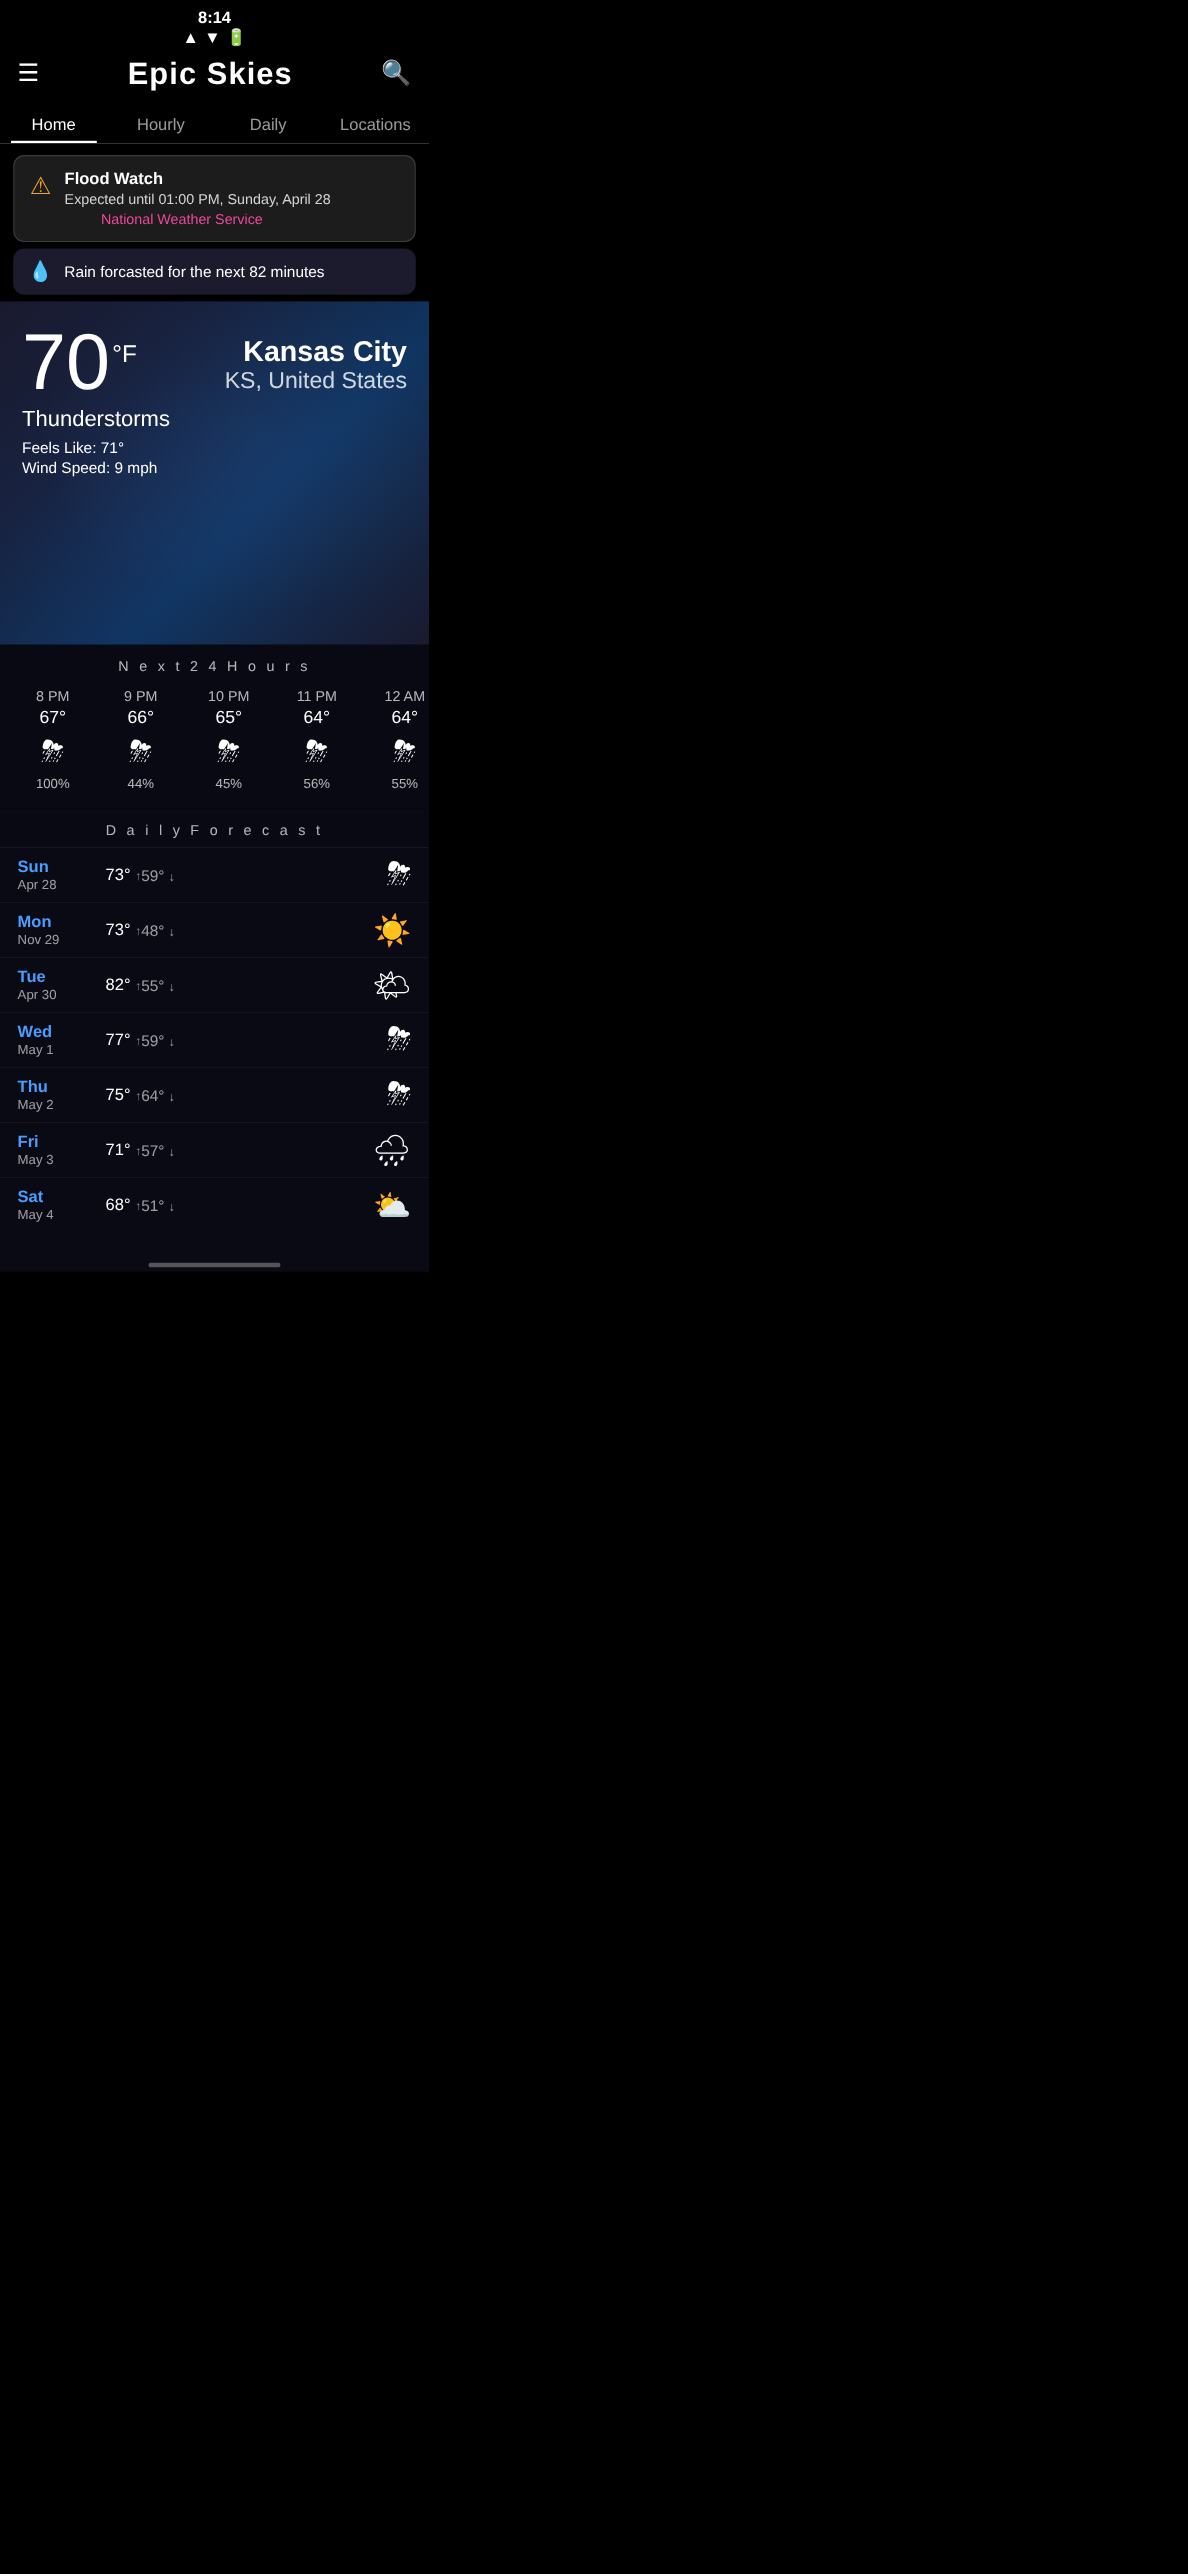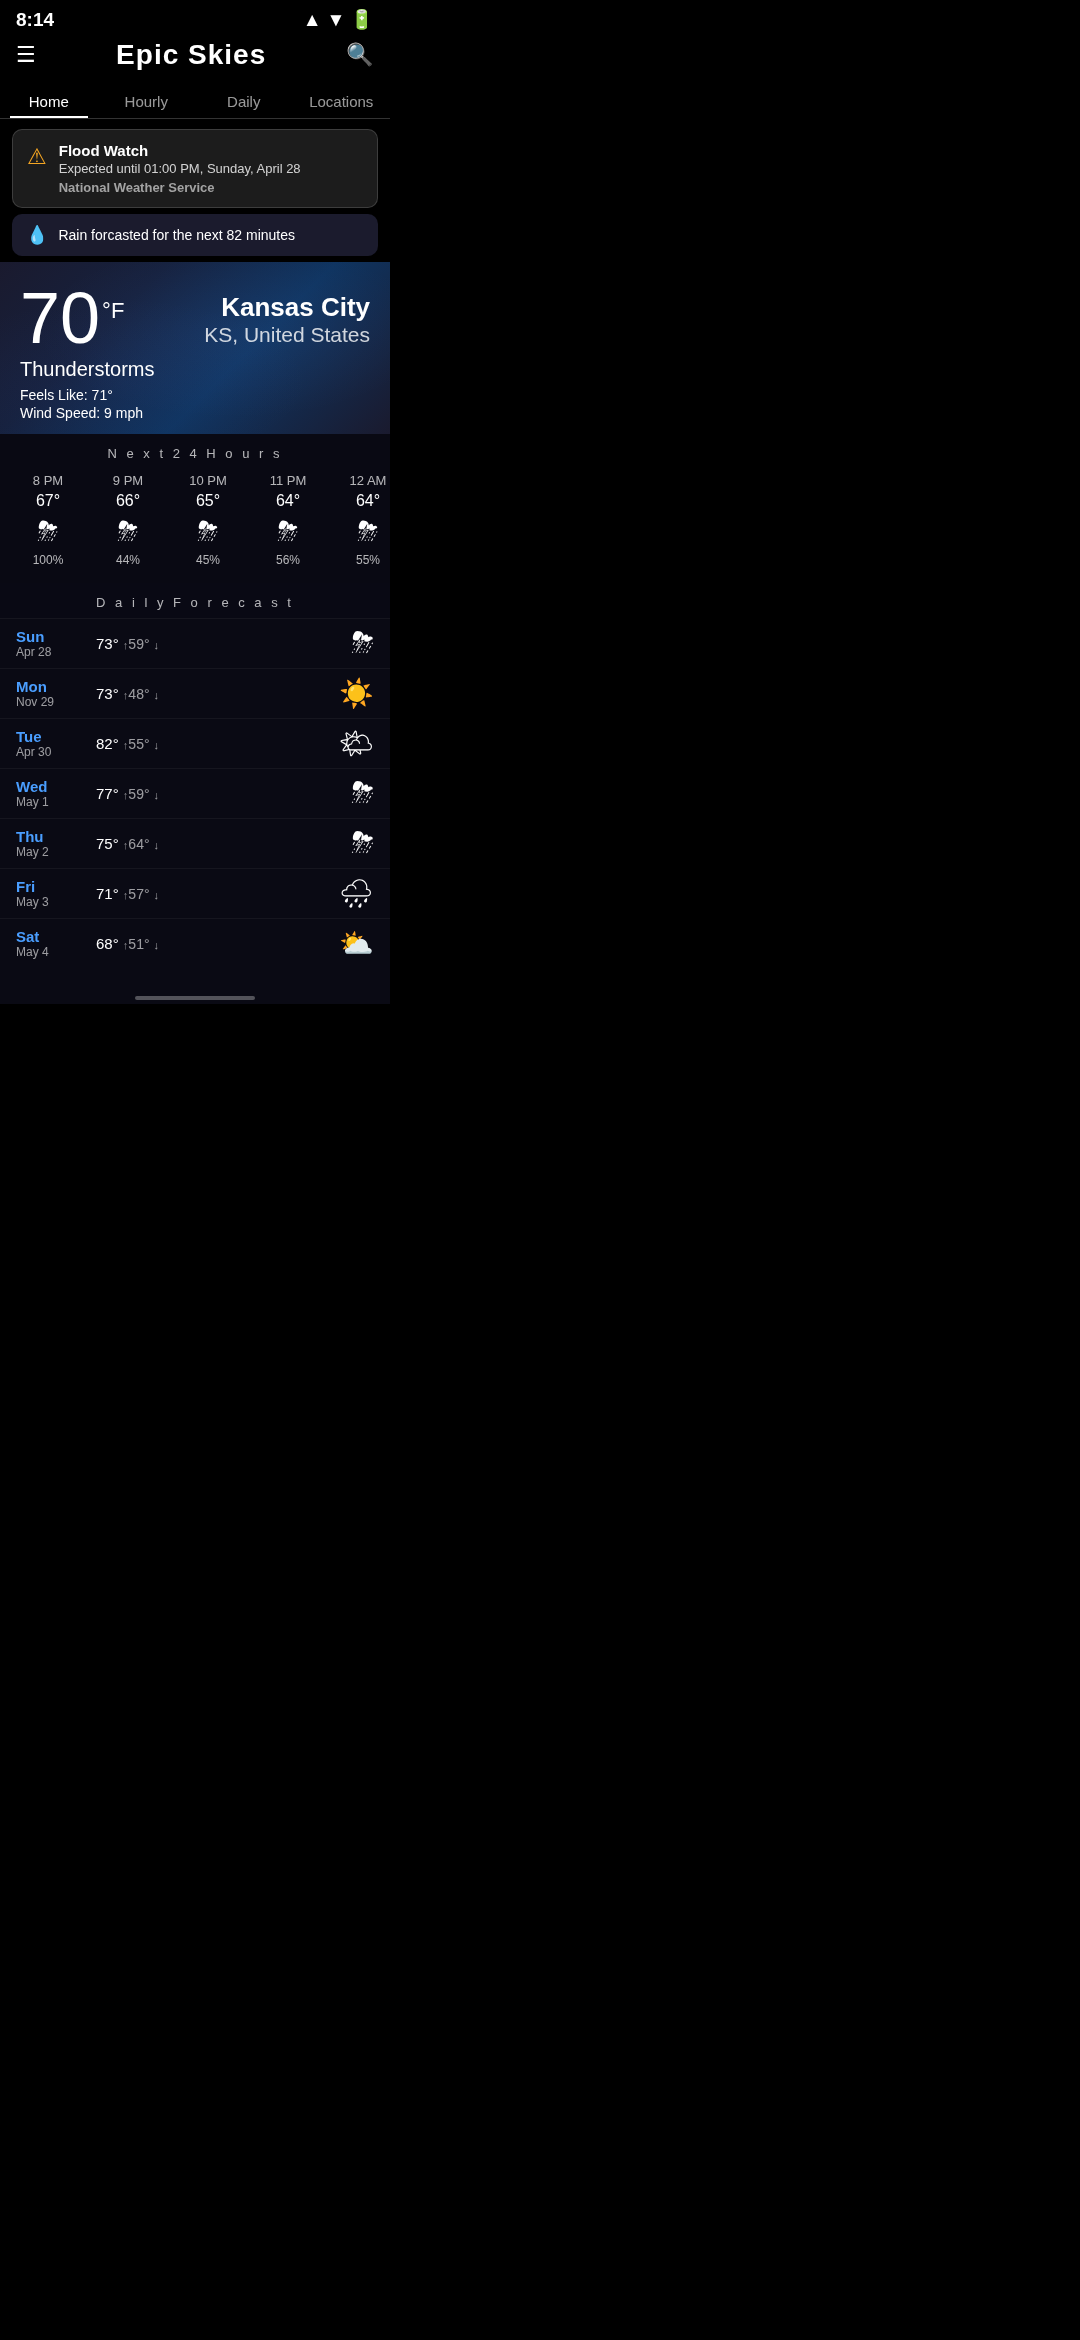--- a/index.html
+++ b/index.html
@@ -13,22 +13,23 @@
       color: #fff;
       overflow-x: hidden;
     }
 
     
     .status-bar {
       display: flex;
       justify-content: space-between;
       align-items: center;
       padding: 8px 16px 4px;
-      font-size: 19px;
+      font-size: 15px;
       font-weight: 600;
+      flex-direction: column;
     }
     .status-bar-left { display: flex; align-items: center; gap: 6px; }
     .status-bar-right { display: flex; align-items: center; gap: 5px; }
 
     
     .header {
       display: flex;
       justify-content: space-between;
       align-items: center;
       padding: 4px 16px 12px;
@@ -97,41 +98,42 @@
       font-weight: 700;
       margin-bottom: 2px;
     }
     .alert-desc {
       font-size: 13px;
       color: rgba(255,255,255,0.8);
       margin-bottom: 4px;
     }
     .alert-link {
       font-size: 13px;
-      color: #a3a3a3;
-      font-weight: 700;
+      color: #ec4899;
+      font-weight: 400;
+      margin-left: 33px;
     }
 
     
     .rain-banner {
       background: rgba(30,30,50,0.9);
       margin: 0 12px 6px;
       border-radius: 10px;
       padding: 10px 14px;
       display: flex;
       align-items: center;
       gap: 10px;
       font-size: 14px;
     }
     .rain-icon { font-size: 18px; }
 
     
     .main-weather {
       position: relative;
-      height: 172px;
+      height: 312px;
       background: linear-gradient(135deg, #1a1a2e 0%, #16213e 30%, #0f3460 60%, #1a1a2e 100%);
       overflow: hidden;
       padding: 20px 20px 16px;
     }
     .lightning-bg {
       position: absolute;
       top: 0; left: 0; right: 0; bottom: 0;
       background: 
         radial-gradient(ellipse at 60% 40%, rgba(100,150,255,0.08) 0%, transparent 60%),
         radial-gradient(ellipse at 30% 70%, rgba(80,100,200,0.06) 0%, transparent 50%);

